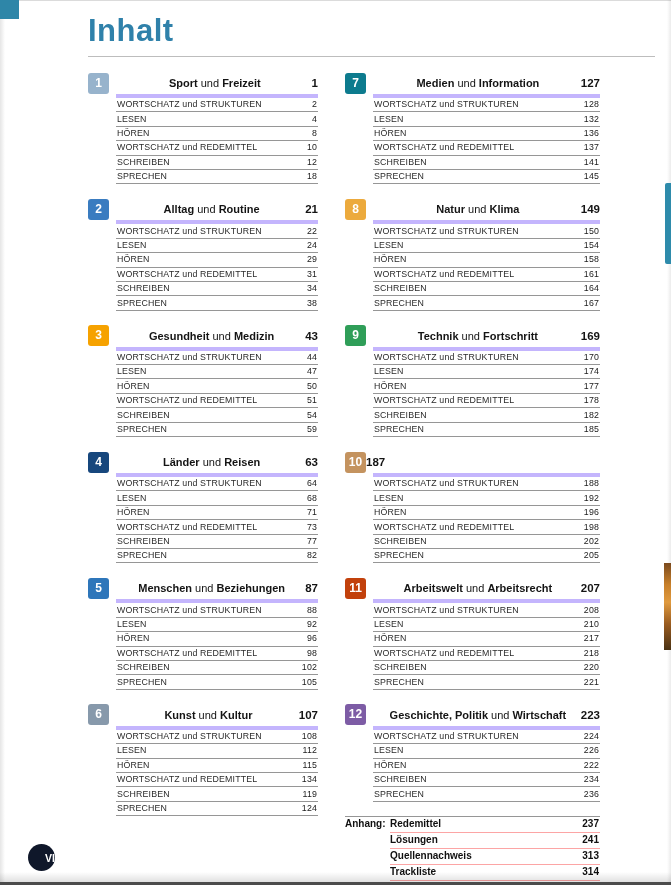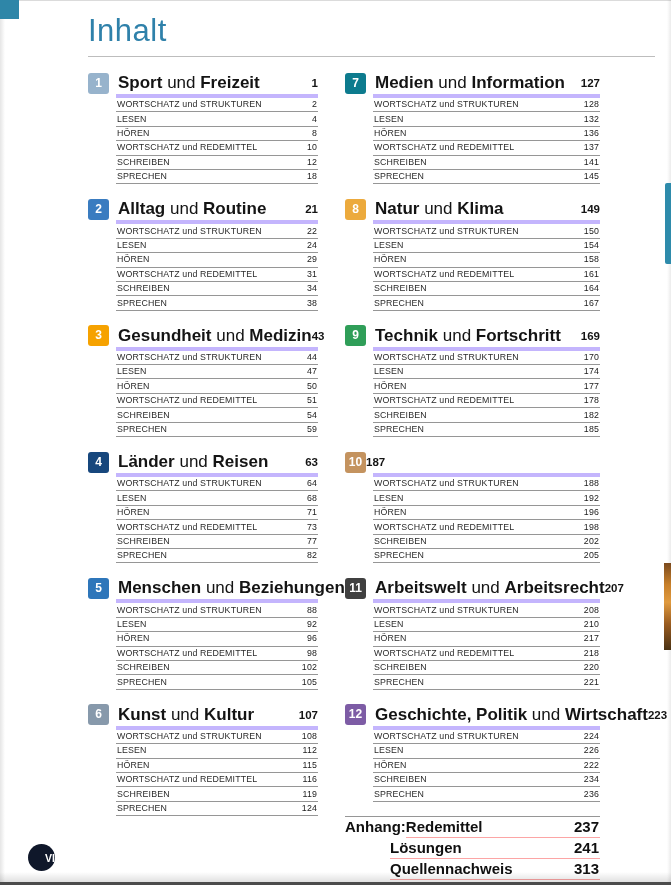--- a/index.html
+++ b/index.html
@@ -11,48 +11,48 @@
   }
   .top-line { position:absolute; top:0; left:0; right:0; height:1px; background:rgba(0,0,0,0.14); }
   .left-shade { position:absolute; left:0; top:0; bottom:0; width:5px;
     background:linear-gradient(to right, rgba(0,0,0,0.10), rgba(0,0,0,0)); }
   .right-shade { position:absolute; right:0; top:0; bottom:0; width:4px;
     background:linear-gradient(to left, rgba(0,0,0,0.08), rgba(0,0,0,0)); }
   .corner { position:absolute; top:0; left:0; width:19px; height:19px; background:#2e86a8; }
 
   .header { position:absolute; top:0; left:88px; right:16px; }
   .header h1 {
-    font-size:31px; font-weight:normal; color:#2f81aa; letter-spacing:0.5px;
+    font-size:31px; font-weight:bold; color:#2f81aa; letter-spacing:0.5px;
     padding-top:13px; padding-bottom:7px; border-bottom:1px solid #bdbdbd;
   }
 
   .columns { position:absolute; top:72px; left:88px; display:flex; gap:27px; }
   .col-left  { width:230px; }
   .col-right { width:255px; }
 
   .chapter { margin-bottom:14px; }
   .ch-head { display:flex; align-items:center; height:22px; cursor:pointer; }
   .badge {
     flex:0 0 21px; width:21px; height:21px; border-radius:3px;
     color:#fff; font-weight:bold; font-size:12px; line-height:21px; text-align:center;
   }
-  .ch-title { margin-left:9px; flex:1; font-size:17px; color:#141414; white-space:nowrap; }
+  .ch-title { margin-left:9px; flex:1; font-size:11px; color:#141414; white-space:nowrap;text-align:center; }
   .ch-title b { font-weight:bold; }
   .ch-page { font-size:11.5px; font-weight:bold; color:#141414; }
 
   .subitems { list-style:none; margin-left:28px; border-top:4px solid #c4b5fd; }
   .subitem {
     display:flex; justify-content:space-between; align-items:center;
     font-size:8.8px; line-height:1; color:#2a2a2a; letter-spacing:0.15px;
     padding:2.3px 1px; border-bottom:1px solid #969696; cursor:pointer;
   }
   .si-page { color:#1a1a1a; }
 
   .anhang { margin-top:10px; border-top:1px solid #969696; }
-  .an-row { display:flex; font-size:15px; font-weight:bold; color:#101010; line-height:1; cursor:pointer; }
+  .an-row { display:flex; font-size:10px; font-weight:bold; color:#101010; line-height:1; cursor:pointer; }
   .an-prefix { flex:0 0 45px; padding:2.5px 0; }
   .an-body { flex:1; display:flex; justify-content:space-between; padding:2.5px 1px 2.5px 0;
     border-bottom:1px solid #fca5a5; }
 
   .page-badge {
     position:absolute; left:28px; top:844px; width:27px; height:27px; border-radius:50%;
     background:#0f172a; color:#fff; font-size:10.5px; font-weight:bold;
     display:flex; align-items:center; justify-content:flex-end;
   }
   .edge-tab { position:absolute; right:0; top:183px; width:6px; height:81px;
@@ -291,21 +291,21 @@
     <span class="si-page">112</span>
   </li>
 
   <li class="subitem">
     <span class="si-label">HÖREN</span>
     <span class="si-page">115</span>
   </li>
 
   <li class="subitem">
     <span class="si-label">WORTSCHATZ und REDEMITTEL</span>
-    <span class="si-page">116</span>
+    <span class="si-page">134</span>
   </li>
 
   <li class="subitem">
     <span class="si-label">SCHREIBEN</span>
     <span class="si-page">119</span>
   </li>
 
   <li class="subitem">
     <span class="si-label">SPRECHEN</span>
     <span class="si-page">124</span>
@@ -466,21 +466,21 @@
 
   <li class="subitem">
     <span class="si-label">SPRECHEN</span>
     <span class="si-page">205</span>
   </li>
 </ul>
   </section>
 
   <section class="chapter">
     <div class="ch-head">
-      <span class="badge" style="background: #404040;">11</span>
+      <span class="badge" style="background: #c2410c;">11</span>
       <span class="ch-title"><b class="t1">Arbeitswelt</b> <span class="mid">und</span> <b class="t2">Arbeitsrecht</b></span>
       <span class="ch-page">207</span>
     </div>
     <ul class="subitems">
   <li class="subitem">
     <span class="si-label">WORTSCHATZ und STRUKTUREN</span>
     <span class="si-page">208</span>
   </li>
 
   <li class="subitem">

